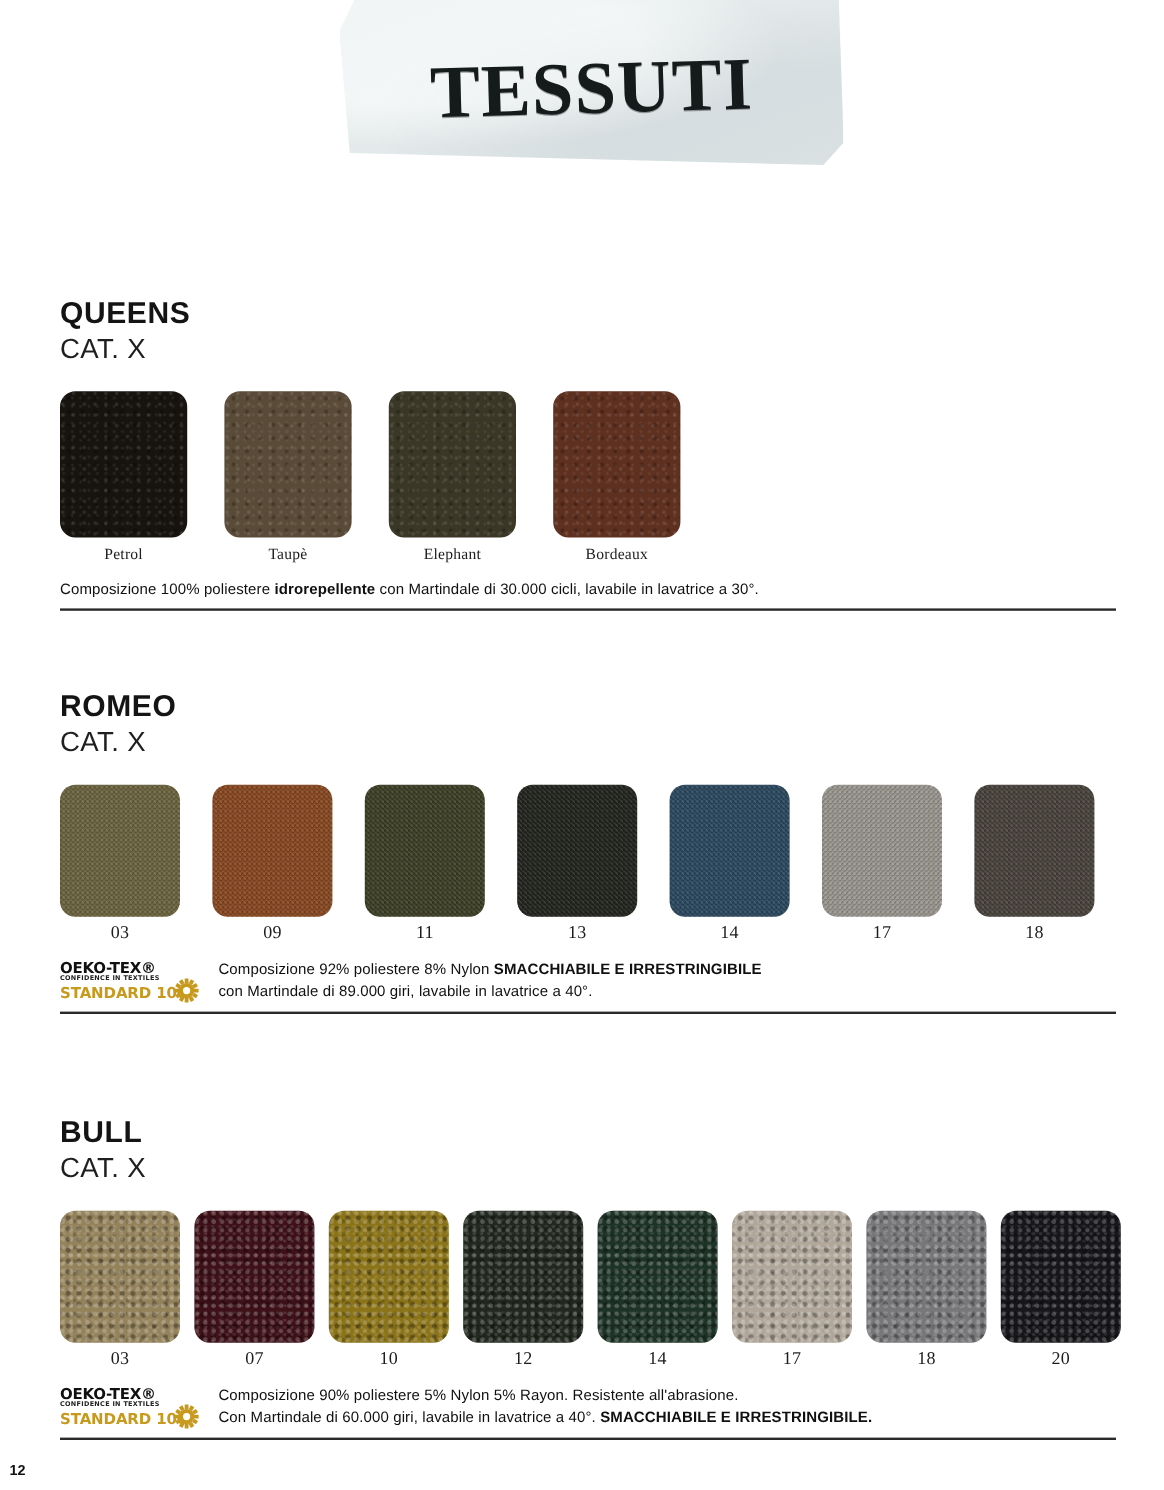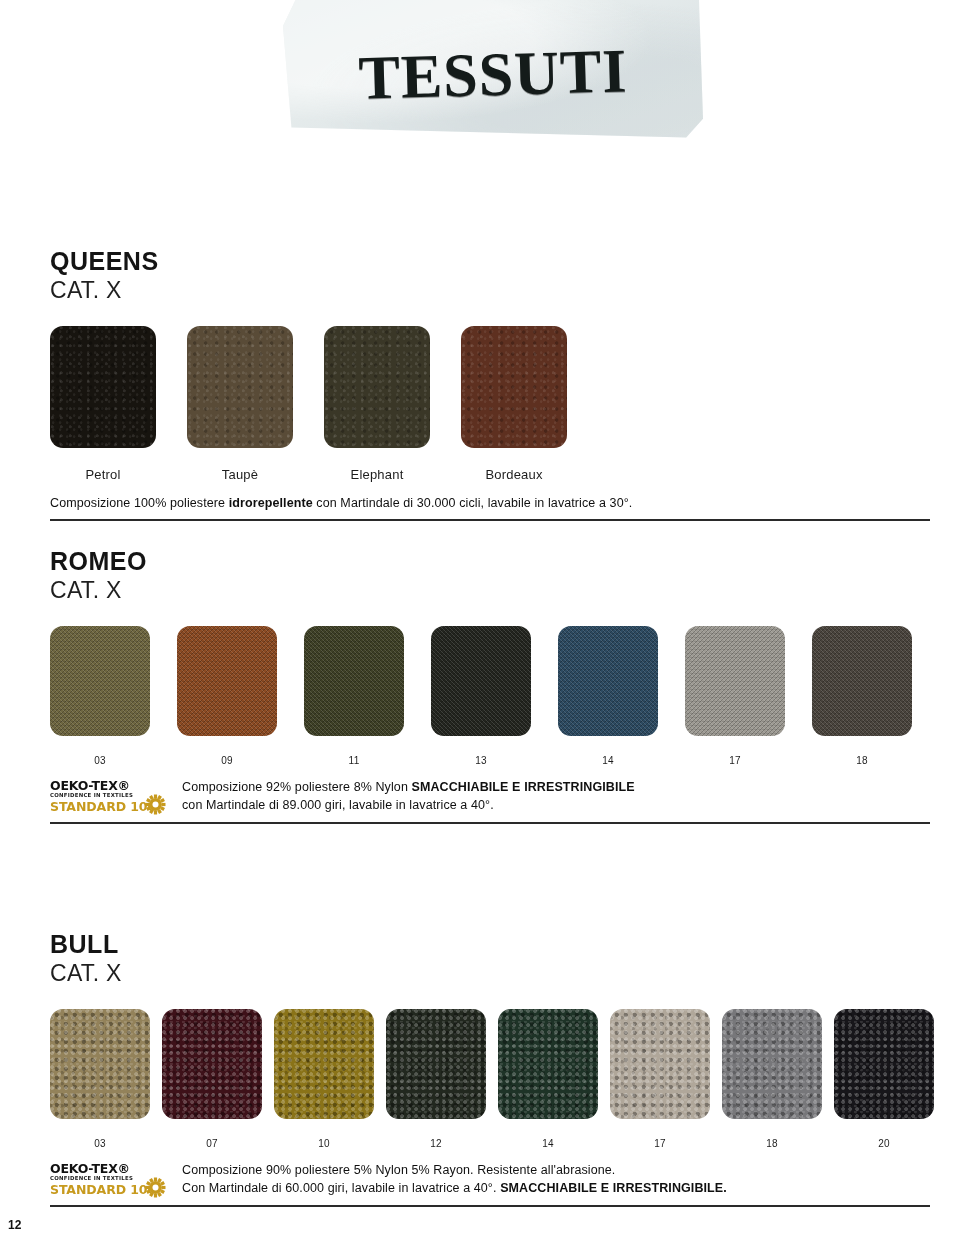--- a/index.html
+++ b/index.html
@@ -79,24 +79,25 @@
   }
   .tex-boucle:after{
     background-image:
       radial-gradient(circle at 30% 30%, rgba(255,255,255,.22) 0 1.6px, transparent 2.2px),
       radial-gradient(circle at 75% 65%, rgba(0,0,0,.30) 0 1.8px, transparent 2.4px),
       radial-gradient(circle at 55% 15%, rgba(255,255,255,.12) 0 1.2px, transparent 1.8px),
       radial-gradient(circle at 10% 80%, rgba(0,0,0,.18) 0 1.4px, transparent 2px);
     background-size:7px 7px, 9px 9px, 6px 6px, 11px 11px;
   }
   .sw-label{
-    margin-top:19px;font-size:13px;color:#1d1d1d;letter-spacing:.2px;
+    margin-top:6px;font-size:13px;color:#1d1d1d;letter-spacing:.2px;
     text-align:center;
-  }
-  .sw-label.num{font-size:10px;}
+    font-family:Liberation Serif, serif;
+  }
+  .sw-label.num{font-size:15px;}
 
   
   .comp-block{display:flex;align-items:center;margin-top:12px;}
   .comp-text{
     font-size:12.5px;line-height:1.45;color:#101010;letter-spacing:.1px;
   }
   .comp-text b{font-weight:bold;}
   .rule{
     border:0;border-top:2.2px solid #2a2a2a;margin:7px 0 0 0;width:880px;
   }
@@ -160,21 +161,21 @@
         </div>
       </div>
       <div class="comp-block">
         <div style="width: 0px;"></div>
         <div class="comp-text">
           <div><span>Composizione 100% poliestere </span><b>idrorepellente</b><span> con Martindale di 30.000 cicli, lavabile in lavatrice a 30°.</span></div>
         </div>
       </div>
       <hr class="rule">
     </div>
-    <div class="section" style="top: 548px;">
+    <div class="section" style="top: 576px;">
       <div class="sec-title">ROMEO</div>
       <div class="sec-cat">CAT. X</div>
       <div class="swatch-row" style="gap: 27px;">
         <div class="swatch-cell">
           <div class="swatch tex-weave" style="width: 100px; height: 110px; background: rgb(110, 102, 64);"></div>
           <div class="sw-label num">03</div>
         </div>
         <div class="swatch-cell">
           <div class="swatch tex-weave" style="width: 100px; height: 110px; background: rgb(139, 74, 34);"></div>
           <div class="sw-label num">09</div>

